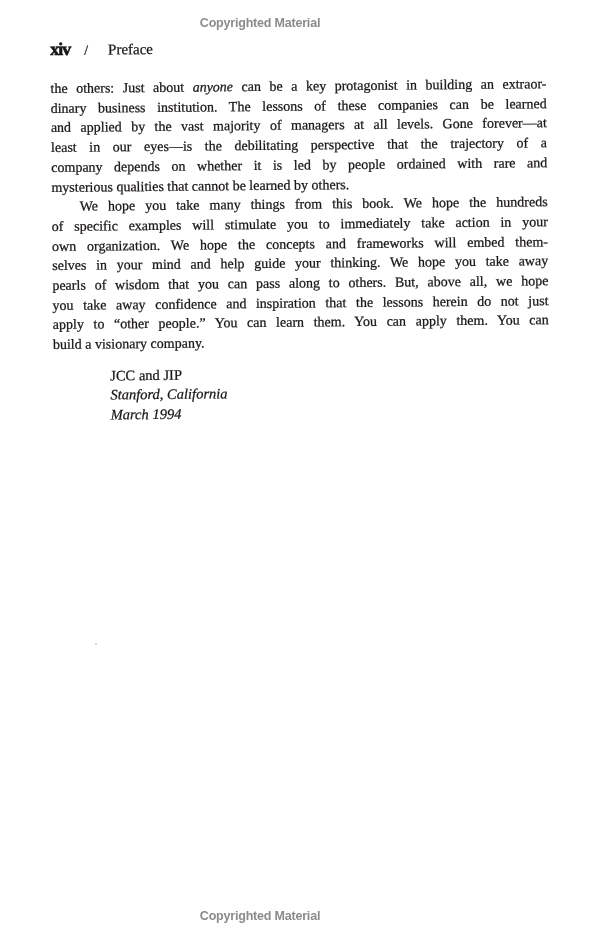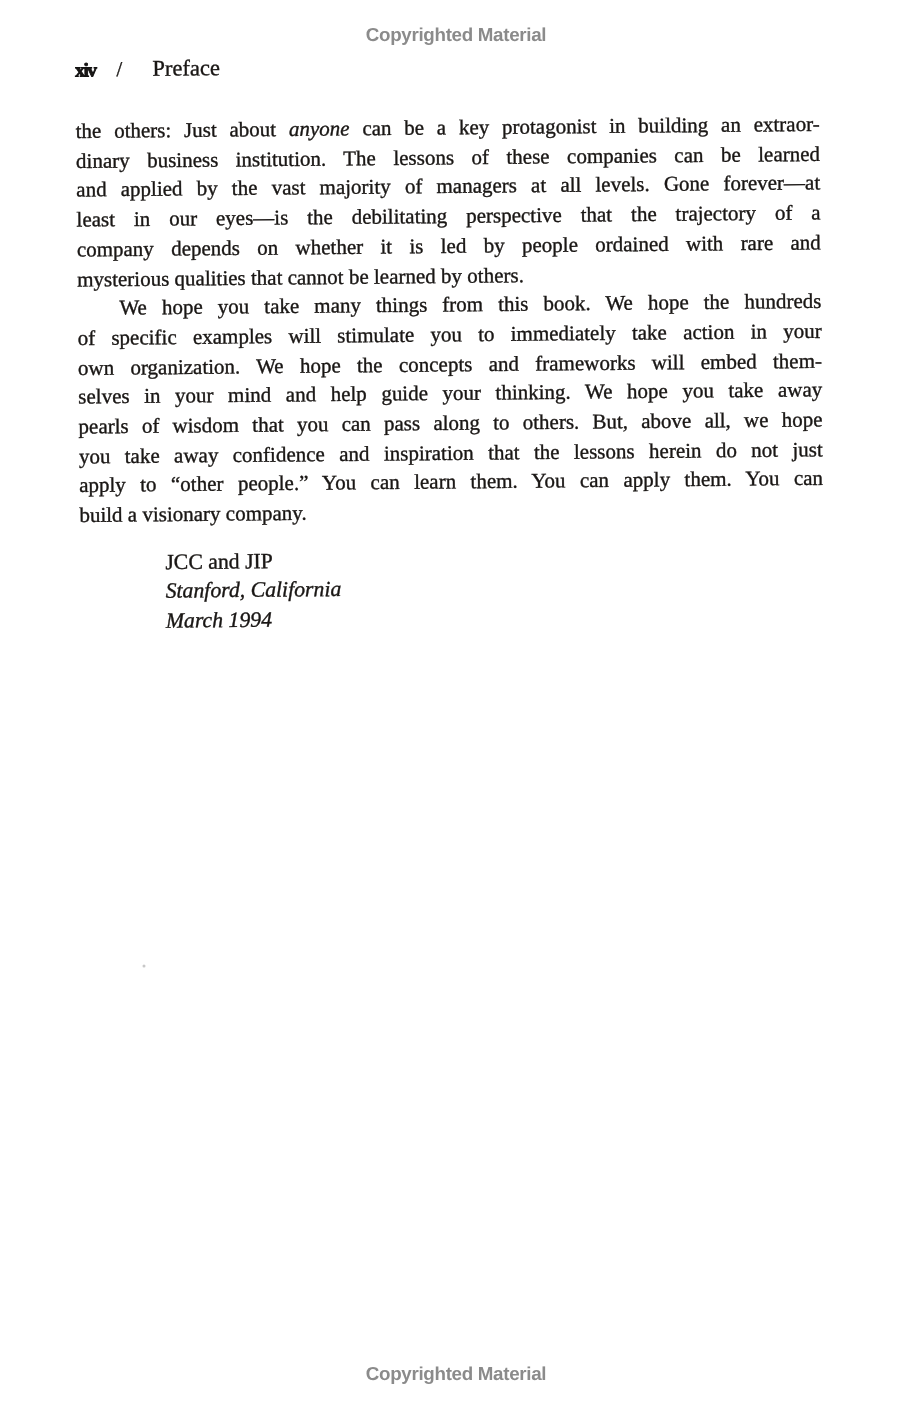--- a/index.html
+++ b/index.html
@@ -14,21 +14,20 @@
   .watermark {
     position: absolute;
     left: 0;
     width: 520px;
     text-align: center;
     font-family: "Liberation Sans", sans-serif;
     font-weight: bold;
     font-size: 12.5px;
     letter-spacing: -0.2px;
     color: #8b8b8b;
-    margin-left: 44px;
   }
   .watermark.top { top: 16px; }
   .watermark.bottom { top: 909px; }
 
   
   .scan-content {
     position: absolute;
     left: 50px;
     top: 39px;
     width: 496px;
@@ -39,21 +38,21 @@
   }
   .page-header {
     display: flex;
     align-items: baseline;
     font-size: 14px;
     height: 18px;
     margin-bottom: 22px;
   }
   .page-number {
     font-weight: bold;
-    font-size: 13px;
+    font-size: 18px;
     letter-spacing: -1px;
     -webkit-text-stroke: 0.6px #111;
   }
   .header-sep {
     margin: 0 20px 0 14px;
     font-size: 14px;
   }
   .chapter-title { font-size: 15px; }
 
   .body-text {

